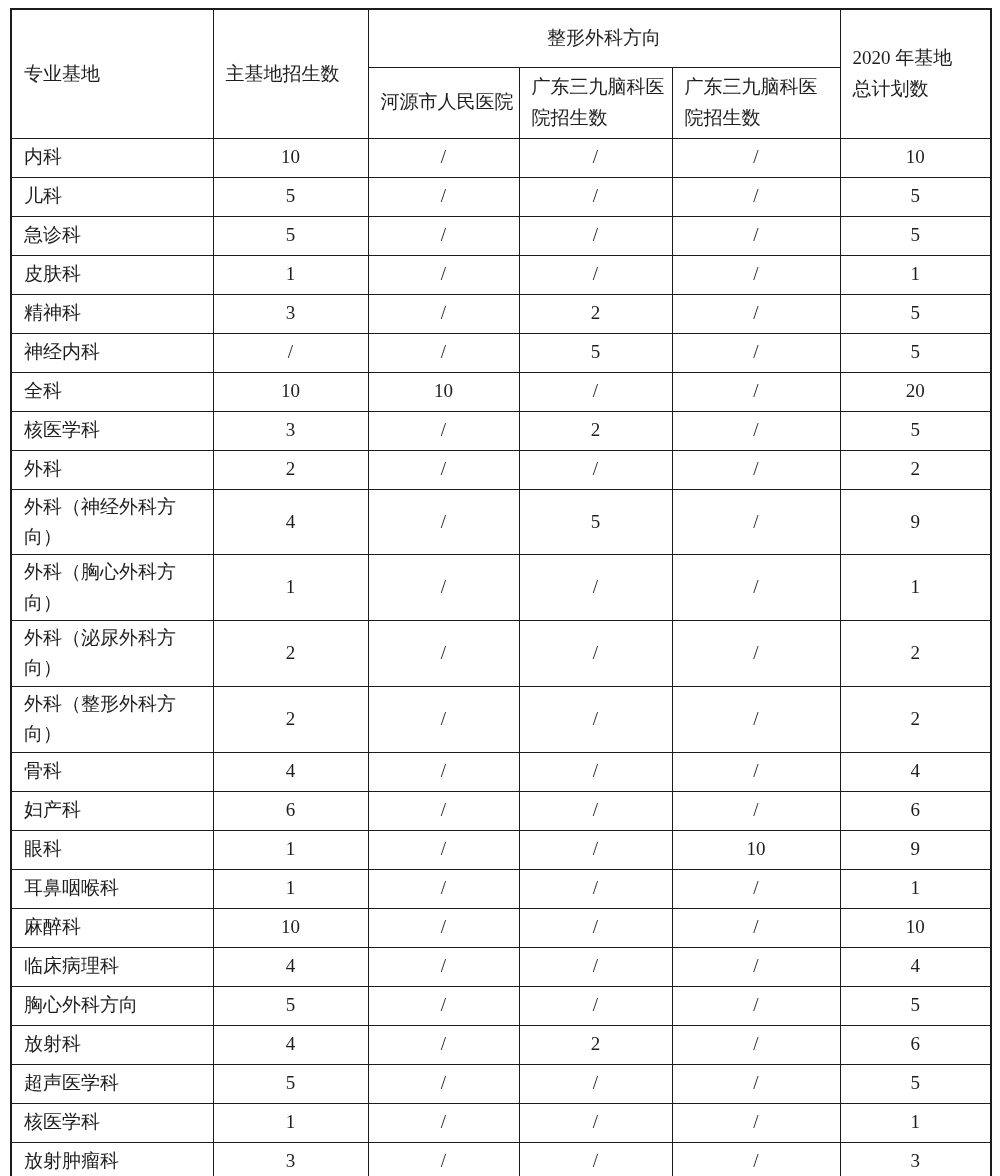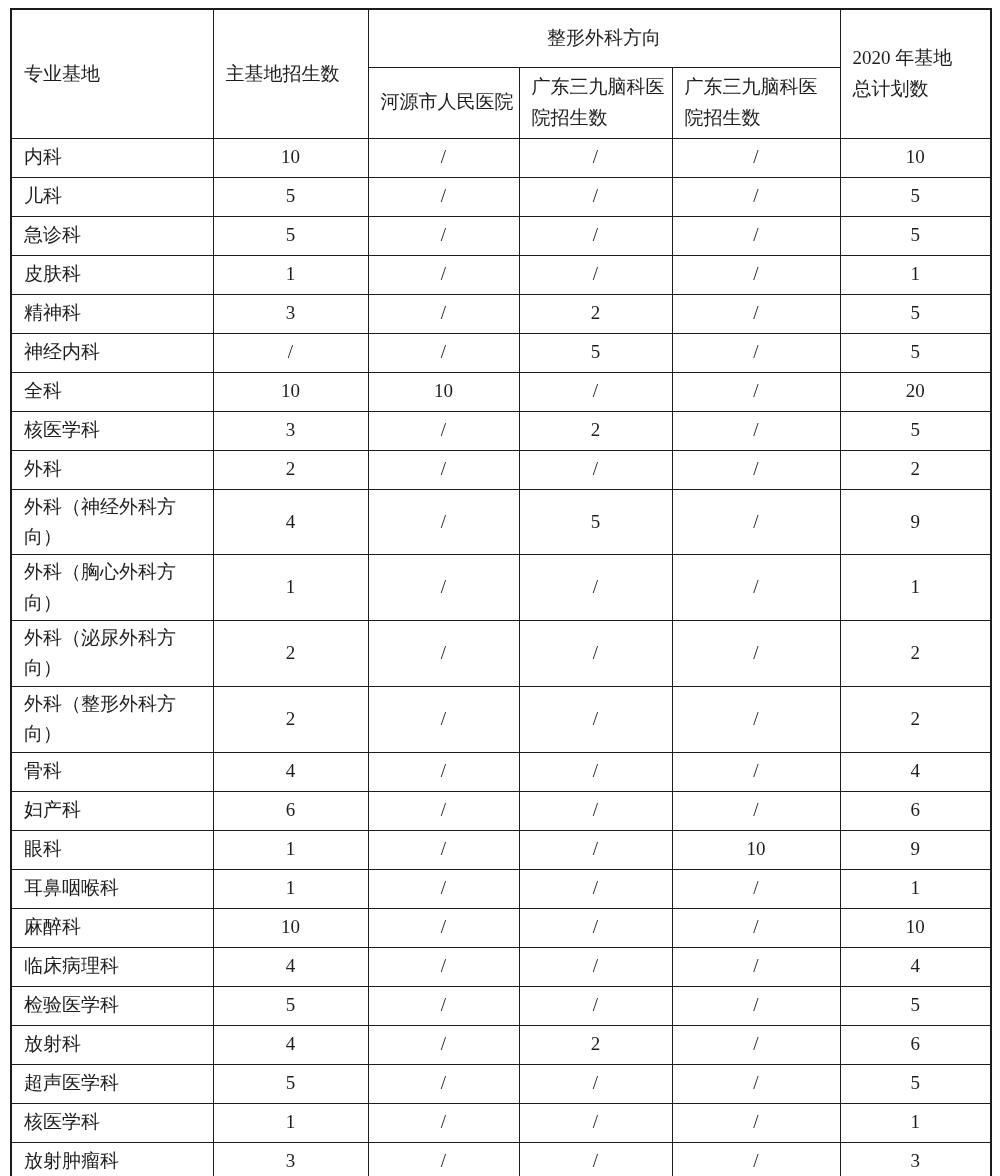--- a/index.html
+++ b/index.html
@@ -232,21 +232,21 @@
         </tr>
         <tr>
           <td class="al">临床病理科</td>
           <td class="ac">4</td>
           <td class="ac">/</td>
           <td class="ac">/</td>
           <td class="ac">/</td>
           <td class="ac">4</td>
         </tr>
         <tr>
-          <td class="al">检验医学科</td>
+          <td class="al">胸心外科方向</td>
           <td class="ac">5</td>
           <td class="ac">/</td>
           <td class="ac">/</td>
           <td class="ac">/</td>
           <td class="ac">5</td>
         </tr>
         <tr>
           <td class="al">放射科</td>
           <td class="ac">4</td>
           <td class="ac">/</td>

